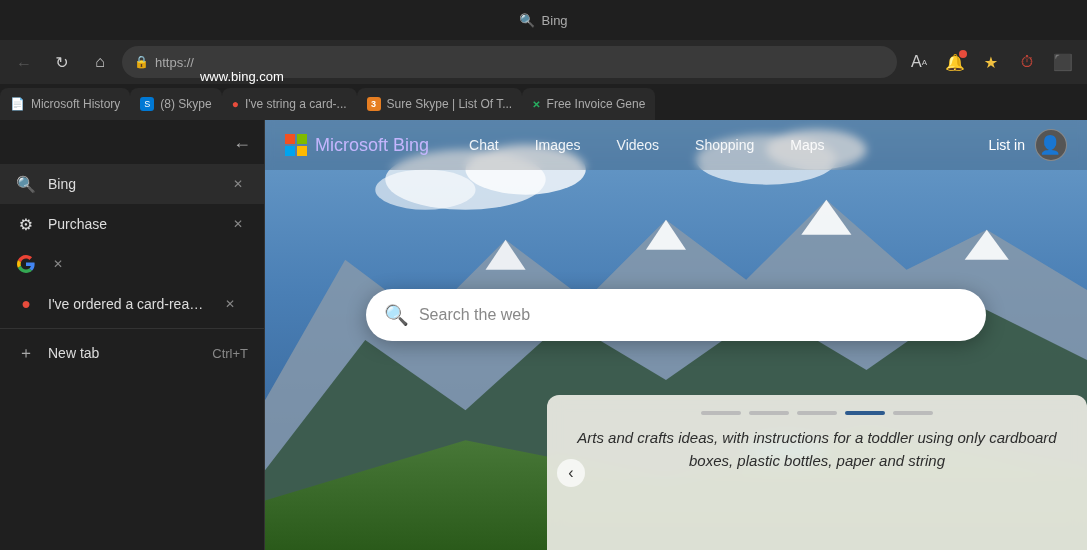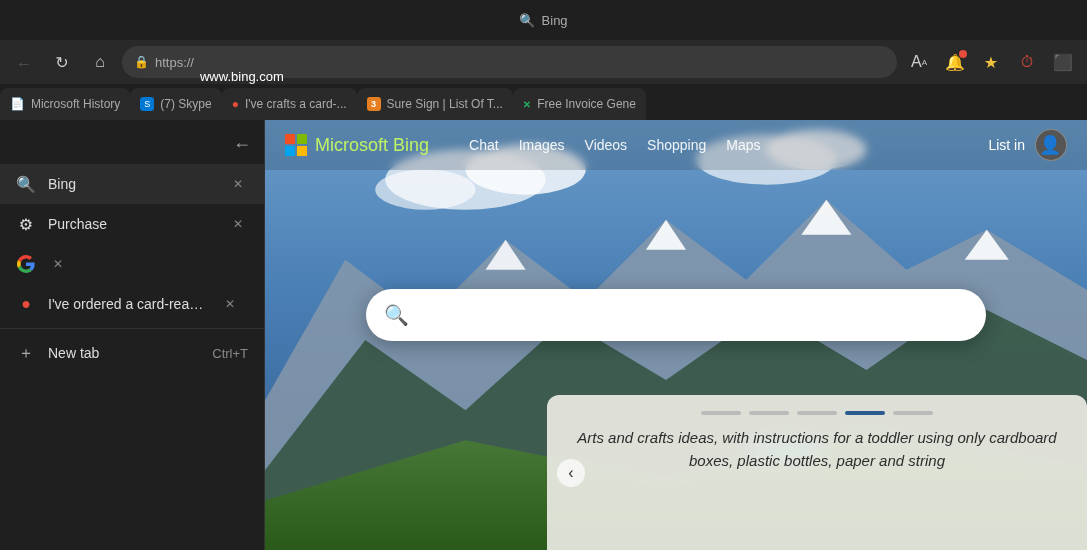--- a/index.html
+++ b/index.html
@@ -245,21 +245,21 @@
     }
     .ms-logo-sq { width: 10px; height: 10px; }
     .ms-logo-sq:nth-child(1) { background: #f25022; }
     .ms-logo-sq:nth-child(2) { background: #7fba00; }
     .ms-logo-sq:nth-child(3) { background: #00a4ef; }
     .ms-logo-sq:nth-child(4) { background: #ffb900; }
 
     .bing-nav {
       display: flex;
       align-items: center;
-      gap: 20px;
+      gap: 36px;
       margin-left: 16px;
     }
     .bing-nav-item {
       color: rgba(255,255,255,0.9);
       font-size: 14px;
       cursor: pointer;
       text-decoration: none;
       padding: 4px 0;
     }
 
@@ -397,29 +397,29 @@
     </div>
   </div>
 
   <div class="tab-bar">
     <div class="tab">
       <span class="tab-icon">📄</span>
       <span style="overflow:hidden;text-overflow:ellipsis;">Microsoft History</span>
     </div>
     <div class="tab">
       <span class="tab-icon" style="background:#0078d4;color:white;width:14px;height:14px;border-radius:3px;display:flex;align-items:center;justify-content:center;font-size:9px;">S</span>
-      <span>(7) Skype</span>
+      <span>(8) Skype</span>
     </div>
     <div class="tab">
       <span class="tab-icon" style="color:#e74c3c;">●</span>
-      <span>I've crafts a card-...</span>
+      <span>I've string a card-...</span>
     </div>
     <div class="tab">
       <span class="tab-icon" style="background:#e67e22;color:white;width:14px;height:14px;border-radius:3px;display:flex;align-items:center;justify-content:center;font-size:9px;font-weight:bold;">3</span>
-      <span>Sure Sign | List Of T...</span>
+      <span>Sure Skype | List Of T...</span>
     </div>
     <div class="tab">
       <span class="tab-icon" style="color:#27ae60;font-weight:bold;font-size:10px;">✕</span>
       <span>Free Invoice Gene</span>
     </div>
   </div>
 </div>
 
 <div class="sidebar">
   <div class="sidebar-header">
@@ -513,40 +513,41 @@
     </svg>
 
     <div class="bing-header">
       <div class="bing-logo">
         <div class="ms-logo">
           <div class="ms-logo-sq"></div>
           <div class="ms-logo-sq"></div>
           <div class="ms-logo-sq"></div>
           <div class="ms-logo-sq"></div>
         </div>
-        <span style="font-size:18px;font-weight:300;color:#bef264;">Microsoft Bing</span>
+        <span style="font-size:18px;font-weight:300;color:#c4b5fd;">Microsoft Bing</span>
       </div>
 
       <nav class="bing-nav">
         <a class="bing-nav-item">Chat</a>
         <a class="bing-nav-item">Images</a>
         <a class="bing-nav-item">Videos</a>
         <a class="bing-nav-item">Shopping</a>
         <a class="bing-nav-item">Maps</a>
       </nav>
 
       <div class="bing-signin">
         <button class="signin-btn">List in</button>
         <div class="signin-avatar">👤</div>
       </div>
     </div>
 
     <div class="bing-search-container">
       <div class="bing-search-bar">
         <span class="bing-search-icon-colored">🔍</span>
+        <span class="search-input-fake" style="color:#888;">Search the web</span>
       </div>
     </div>
 
     <div class="bottom-card">
       <div class="bottom-card-dots">
         <div class="dot"></div>
         <div class="dot"></div>
         <div class="dot"></div>
         <div class="dot active"></div>
         <div class="dot"></div>

